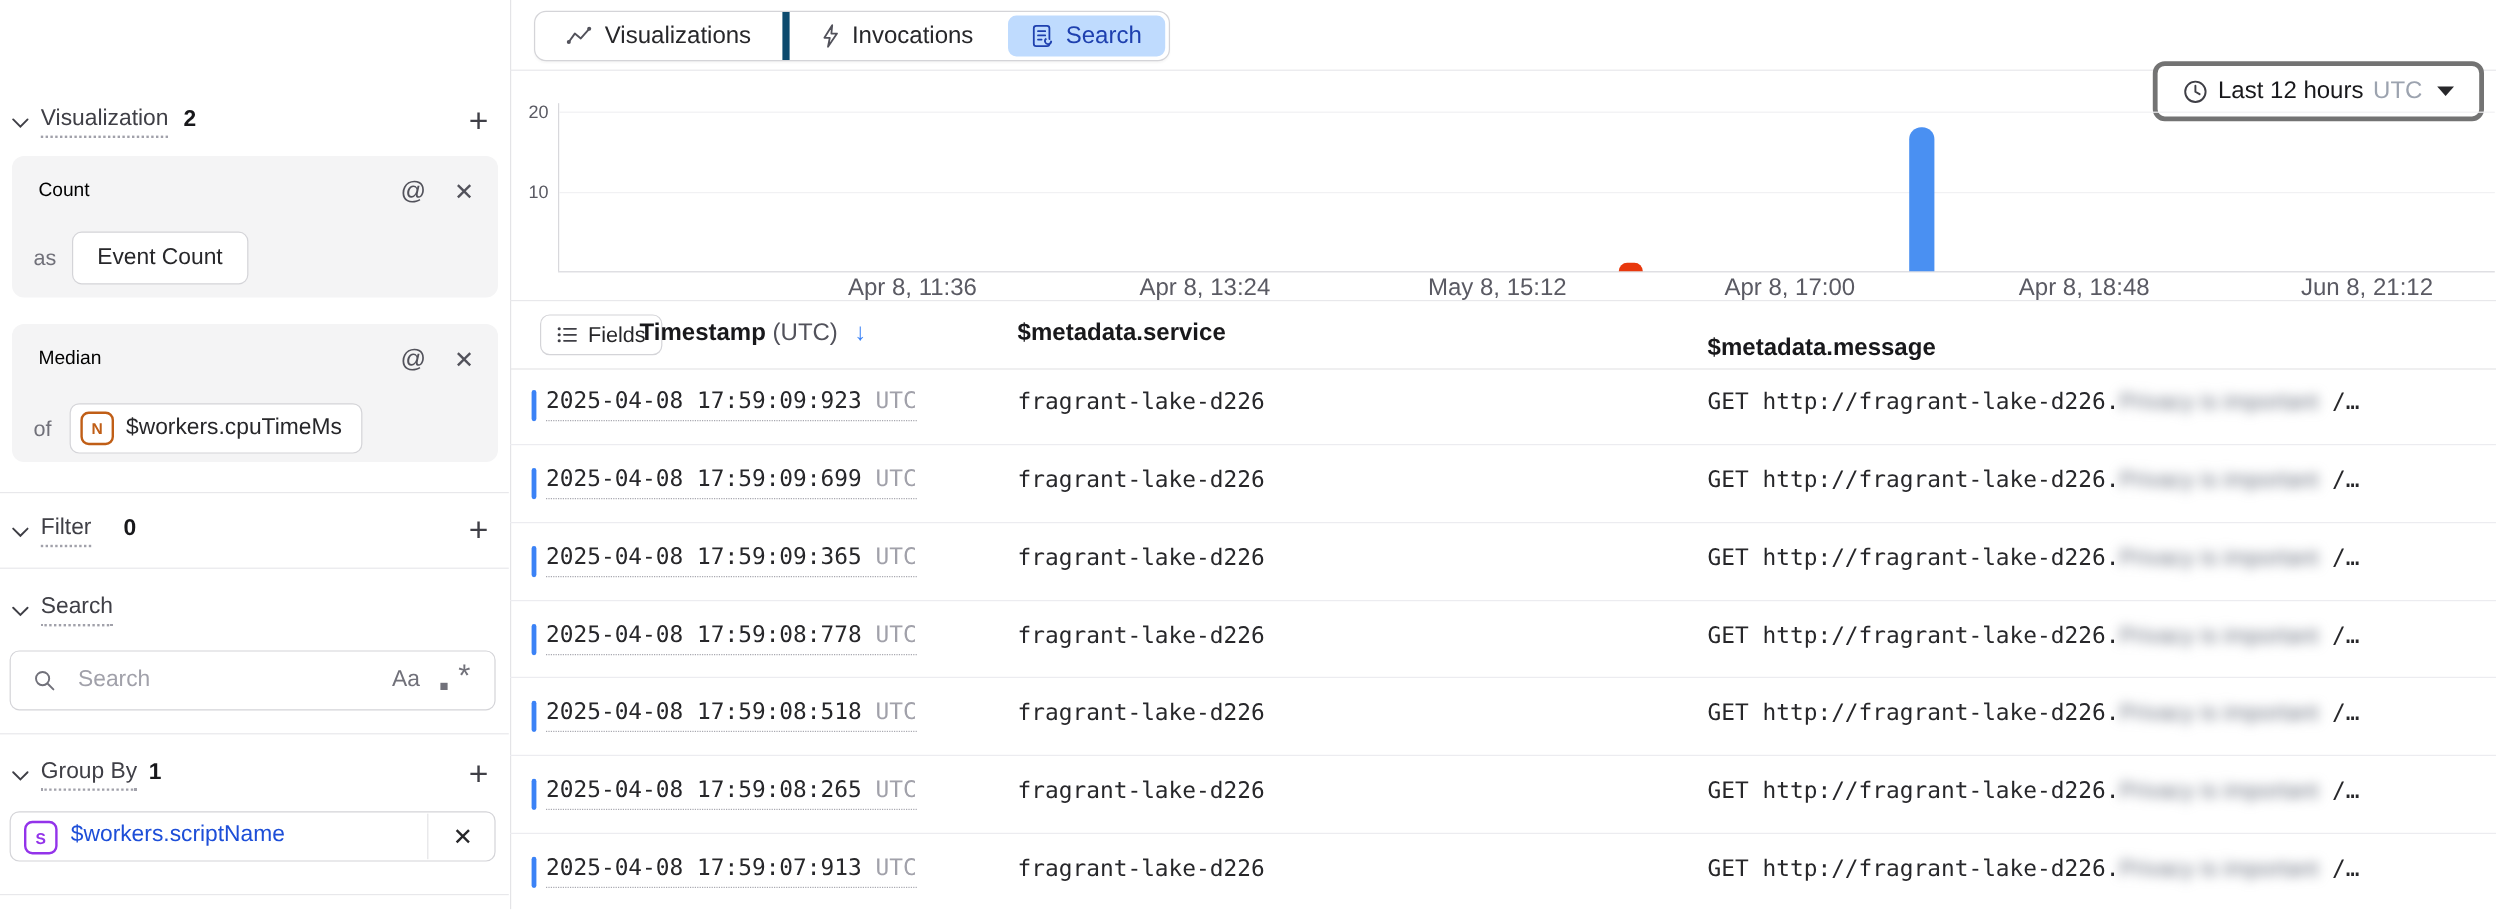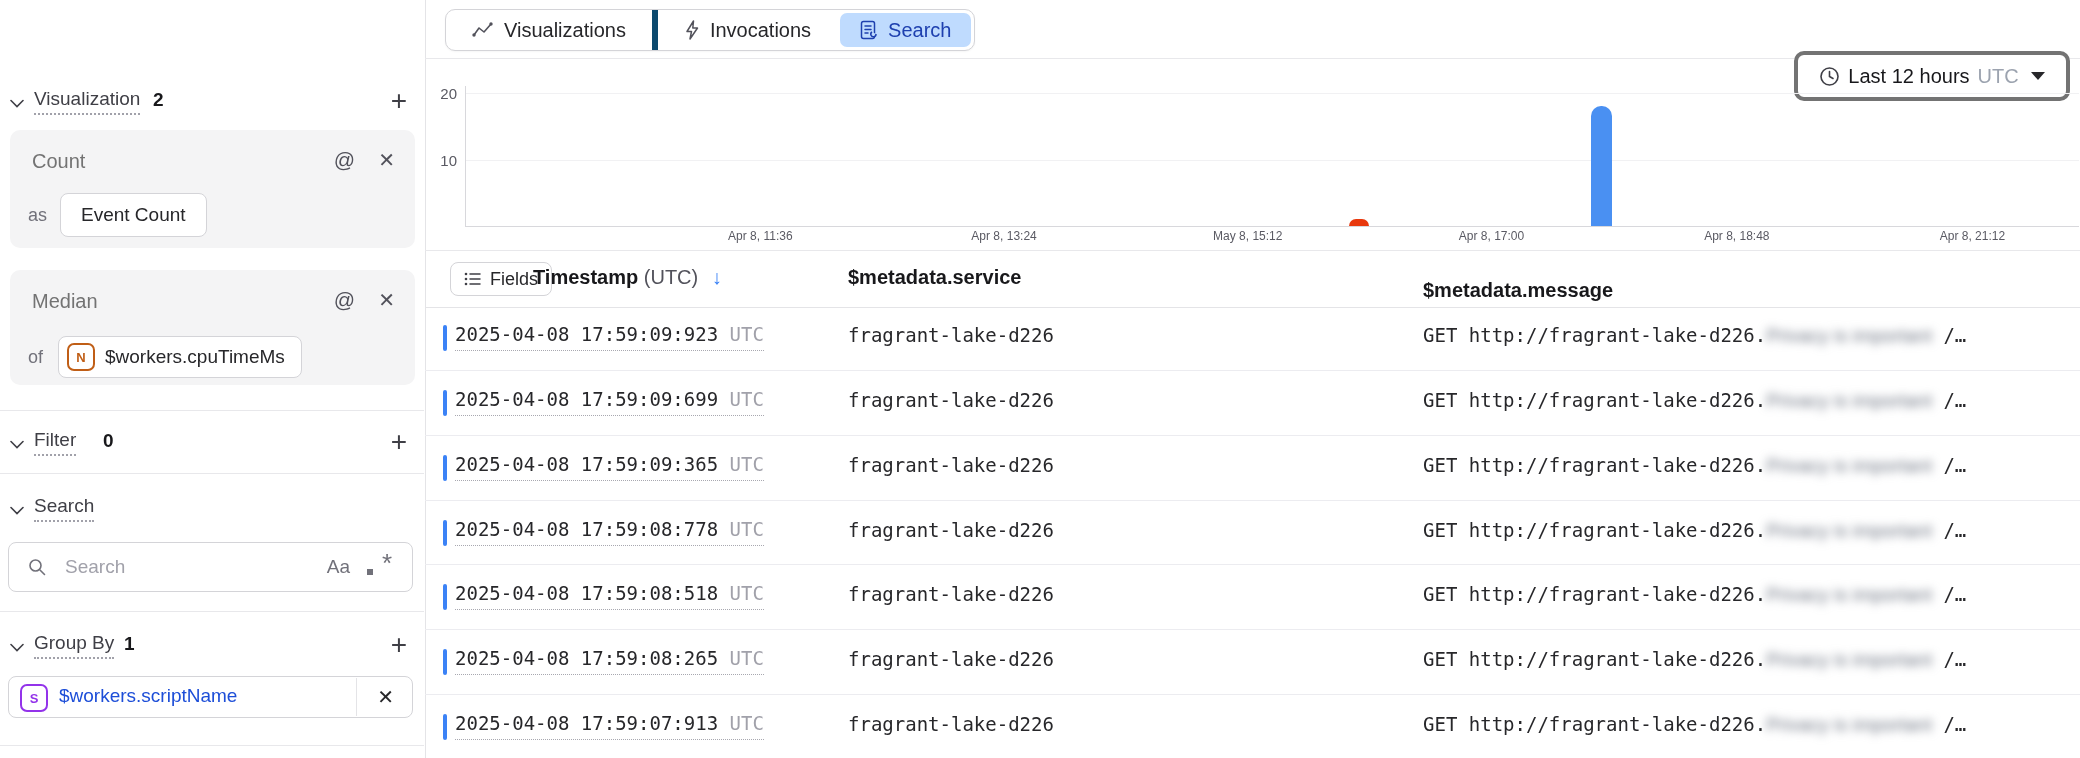--- a/index.html
+++ b/index.html
@@ -13,21 +13,21 @@
   .sb-title{position:absolute;left:30px;top:17px;font-size:22px;font-weight:700;color:#1f1f23;}
   .clear-all{position:absolute;right:47px;top:19px;font-size:20px;color:#2563eb;cursor:pointer;}
   .sec-head{position:absolute;left:0;width:100%;height:32px;}
   .chev{position:absolute;left:10px;top:9px;color:#3f3f46;}
   .sec-label{position:absolute;left:34px;top:3px;font-size:19px;color:#3f3f46;border-bottom:2px dotted #a1a1aa;padding-bottom:3px;}
   .sec-count{position:absolute;top:4px;font-size:19px;font-weight:700;color:#18181b;}
   .plus{position:absolute;right:18px;top:2px;font-size:28px;font-weight:300;color:#3f3f46;line-height:28px;cursor:pointer;}
   .divider{position:absolute;left:0;width:424px;height:1px;background:#e8e8eb;}
 
   .card{position:absolute;left:10px;right:10px;background:#f4f4f5;border-radius:10px;}
-  .card-title{position:absolute;left:22px;top:20px;font-size:20px;color:#737373;}
+  .card-title{position:absolute;left:22px;top:20px;font-size:16px;color:#000000;}
   .at-icon{position:absolute;right:60px;top:18px;font-size:21px;color:#52525b;cursor:pointer;}
   .x-icon{position:absolute;right:20px;top:18px;font-size:20px;color:#52525b;cursor:pointer;}
   .card-prefix{position:absolute;left:18px;font-size:18px;color:#71717a;}
   .pill{position:absolute;display:inline-flex;align-items:center;background:#fff;border:1px solid #d4d4d8;border-radius:8px;font-size:19px;color:#27272a;}
   .badge{display:inline-flex;align-items:center;justify-content:center;width:24px;height:24px;border-radius:7px;border:2px solid;font-size:13px;font-weight:700;margin-right:10px;}
   .badge.n{border-color:#c05e16;color:#c05e16;}
   .badge.s{border-color:#9333ea;color:#9333ea;}
 
   .search-box{position:absolute;left:8px;right:12px;top:542px;height:48px;border:1px solid #d4d4d8;border-radius:8px;background:#fff;}
   .search-ph{position:absolute;left:56px;top:13px;font-size:19px;color:#a1a1aa;}
@@ -53,21 +53,21 @@
   .tab.active{margin:3px;border-radius:7px;background:#bfdbfe;color:#1e40af;padding:0 20px;border-left:none;}
   .tab.active .ticon{color:#1e40af;}
   .time-btn{position:absolute;right:10px;top:9px;width:268px;height:42px;border:4px solid #737373;border-radius:10px;background:#fff;display:flex;align-items:center;justify-content:center;gap:8px;cursor:pointer;margin-top:42px;}
   .time-label{font-size:20px;font-weight:500;color:#18181b;}
   .time-tz{font-size:20px;color:#9ca3af;}
   .caret{width:0;height:0;border-left:7px solid transparent;border-right:7px solid transparent;border-top:8px solid #27272a;margin-left:4px;}
 
   
   .chart{position:absolute;left:0;top:58px;width:1655px;height:192px;}
   .ylab{position:absolute;left:0;width:32px;text-align:right;font-size:15px;color:#5a5a63;}
-  .xlab{position:absolute;top:171px;width:140px;text-align:center;font-size:12px;color:#5a5a63;}
+  .xlab{position:absolute;top:171px;width:140px;text-align:center;font-size:20px;color:#5a5a63;}
   .axis-y{position:absolute;left:40px;top:28px;width:1px;height:140px;background:#d8d8dc;}
   .axis-x{position:absolute;left:40px;top:168px;width:1614px;height:1px;background:#d8d8dc;}
   .grid{position:absolute;left:41px;width:1613px;height:1px;background:#f1f1f3;}
   .bar{position:absolute;}
 
   
   .etable{position:absolute;left:0;top:250px;width:1655px;}
   .thead{position:absolute;left:0;top:0;width:100%;height:56px;border-top:1px solid #e8e8eb;border-bottom:1px solid #e4e4e7;}
   .fields-btn{position:absolute;left:25px;top:11px;height:34px;display:inline-flex;align-items:center;gap:8px;padding:0 13px;border:1px solid #d4d4d8;border-radius:8px;background:#fff;font-size:18px;color:#27272a;cursor:pointer;}
   .th-ts{position:absolute;left:108px;top:15px;font-size:20px;font-weight:700;color:#18181b;}
@@ -235,21 +235,21 @@
       <div class="axis-x"></div>
     <div class="grid" style="top: 35px;"></div>
         <div class="ylab" style="top: 27px;">20</div>
         <div class="grid" style="top: 101.5px;"></div>
         <div class="ylab" style="top: 93.5px;">10</div>
         <div class="xlab" style="left: 265.362px;">Apr 8, 11:36</div>
         <div class="xlab" style="left: 509.076px;">Apr 8, 13:24</div>
         <div class="xlab" style="left: 752.79px;">May 8, 15:12</div>
         <div class="xlab" style="left: 996.504px;">Apr 8, 17:00</div>
         <div class="xlab" style="left: 1241.83px;">Apr 8, 18:48</div>
-        <div class="xlab" style="left: 1477.48px;">Apr 8, 21:12</div>
+        <div class="xlab" style="left: 1477.48px;">Jun 8, 21:12</div>
         <div class="bar" style="left: 924.156px; top: 161.35px; width: 20px; height: 6.65px; background: rgb(232, 56, 13); border-radius: 10px 10px 0px 0px;"></div>
         <div class="bar" style="left: 1165.76px; top: 48.3px; width: 21px; height: 119.7px; background: rgb(74, 144, 242); border-radius: 10px 10px 0px 0px;"></div>
       </div>
 
     <div class="etable">
       <div class="thead">
         <button class="fields-btn">
           <span style="display:inline-flex;color:#3f3f46;">
             <svg width="18" height="16" viewBox="0 0 18 16" fill="none">
                 <circle cx="2" cy="3" r="1.3" fill="currentColor"></circle>

